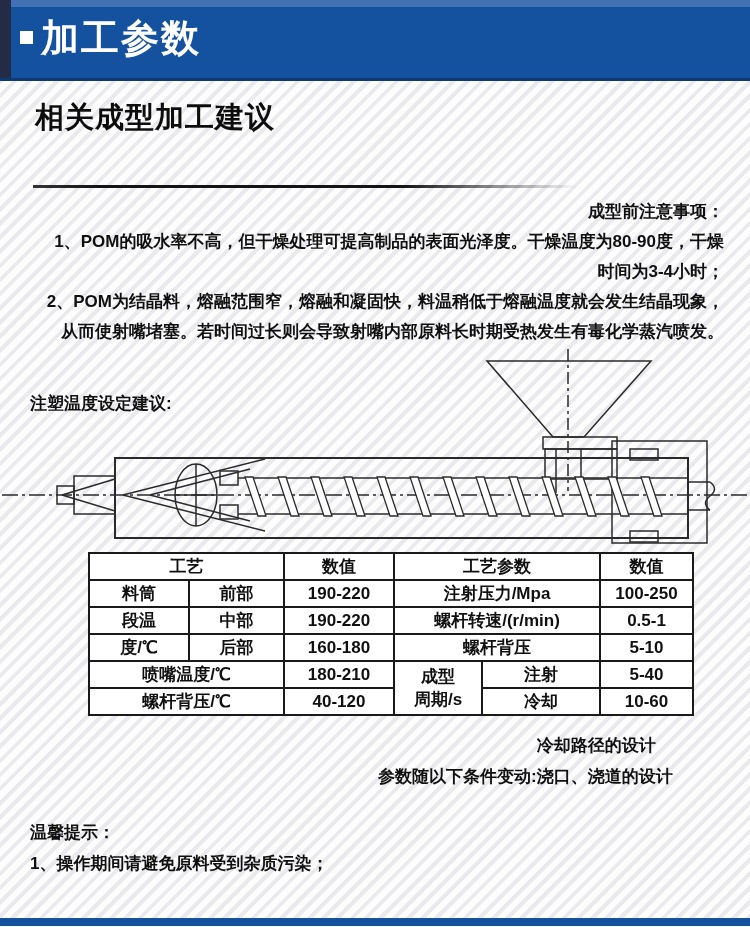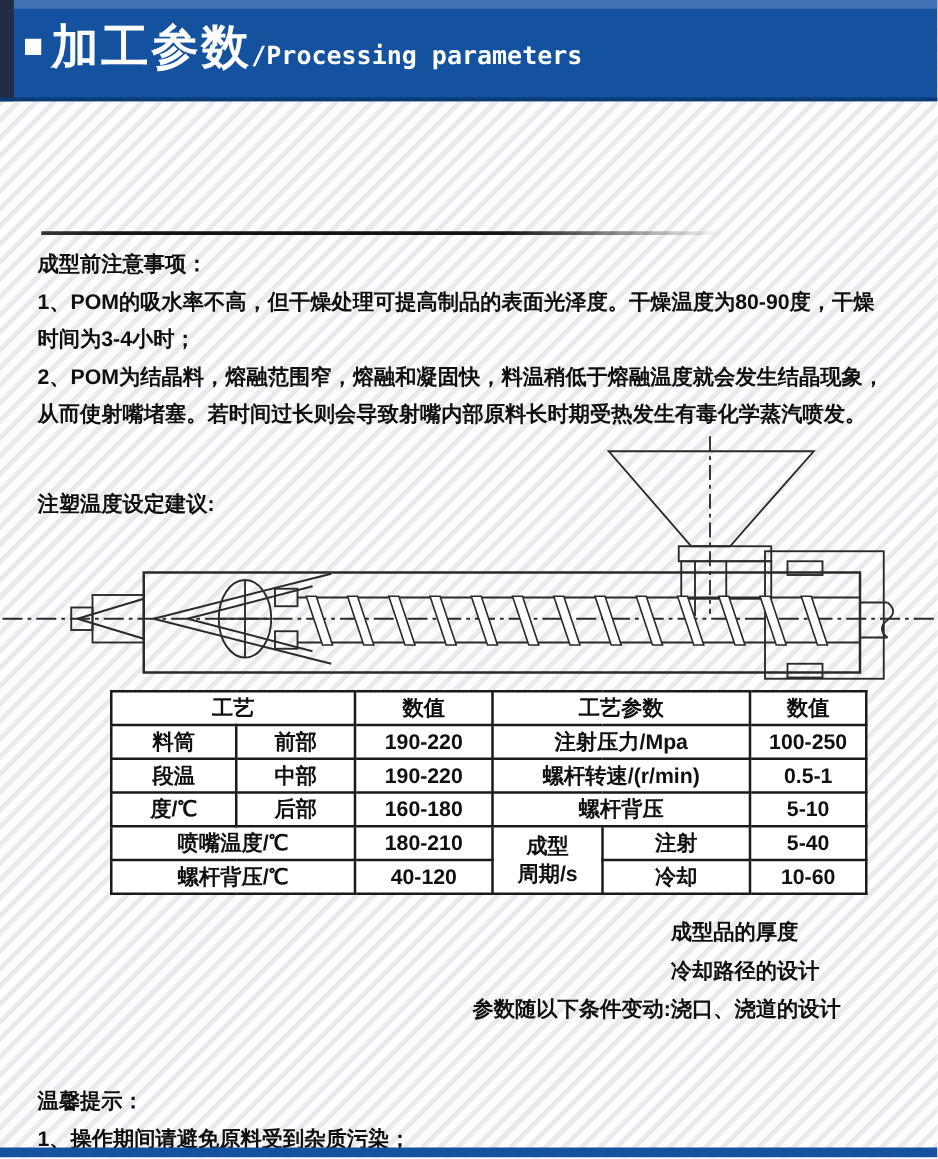--- a/index.html
+++ b/index.html
@@ -17,59 +17,59 @@
   .banner-content { position:absolute; left:20px; top:14px; display:flex; align-items:flex-end; }
   .bullet-sq { width:13px; height:13px; background:#ffffff; margin:0 8px 18px 0; }
   .banner-zh { color:#ffffff; font-size:38px; font-weight:bold; letter-spacing:2px; line-height:48px; }
   .banner-en { color:#ffffff; font-size:20px; font-weight:bold; font-family:"DejaVu Sans Mono", monospace; padding-bottom:6px; letter-spacing:0px; }
   
   .sec-title { position:absolute; left:35px; top:97px; color:#0d0d0d; font-size:29px; font-weight:bold; line-height:40px; letter-spacing:1px; }
   .title-divider { position:absolute; left:33px; top:185px; width:545px; height:3px;
     background:linear-gradient(90deg, rgba(20,20,20,0.85) 0%, #141414 12%, #141414 68%, rgba(20,20,20,0) 100%); }
   
   .txt { color:#101010; font-size:17px; font-weight:bold; line-height:30px; white-space:pre-line; }
-  .notes-before { position:absolute; left:30px; top:197px; width:694px; }
+  .notes-before { position:absolute; left:30px; top:197px; width:694px;text-align:right; }
   .diagram-label { position:absolute; left:30px; top:389px; }
   
   .diagram { position:absolute; left:0; top:345px; }
   
   .param-table { position:absolute; left:88px; top:552px; border-collapse:collapse; table-layout:fixed; background:#ffffff; }
   .param-table td { border:2px solid #1a1a1a; text-align:center; vertical-align:middle;
     color:#101010; font-size:17px; font-weight:bold; height:27px; padding:1px 2px; }
   
   .cond-note { position:absolute; left:378px; top:730px; display:flex;align-items:flex-end; }
   .cond-label { color:#101010; font-size:17px; font-weight:bold; line-height:31px; }
   .cond-items div { color:#101010; font-size:17px; font-weight:bold; line-height:31px; }
   
   .tips { position:absolute; left:30px; top:817px; width:690px; }
-  .tips .tip-line { color:#101010; font-size:17px; font-weight:bold; line-height:31px;margin-top:48px; }
+  .tips .tip-line { color:#101010; font-size:17px; font-weight:bold; line-height:31px; }
   .tips .tip-line + .tip-line { margin-top:0px; }
   
   .footer-bar { position:absolute; left:0; bottom:0; width:750px; height:8px; background:#14519f; }
   svg .ln { stroke:#2a2a2a; fill:none; stroke-width:1.5; }
   svg .ln2 { stroke:#2a2a2a; fill:none; stroke-width:2; }
   svg .flt { stroke:#2a2a2a; fill:#ffffff; stroke-width:1.3; }
 </style>
 </head>
 <body>
 
 <div class="page">
 
   <div class="banner">
     <div class="banner-topline"></div>
     <div class="banner-darkstrip"></div>
     <div class="banner-content">
       <div class="bullet-sq"></div>
       <div class="banner-zh">加工参数</div>
-      <div class="banner-en">/Processing parameters</div>
     </div>
     <div class="banner-bottomline"></div>
   </div>
 
   <div class="sec-title">
+    <div>相关成型加工建议</div>
   </div>
   <div class="title-divider"></div>
 
   <div class="notes-before">
     <div class="txt">成型前注意事项：</div>
     <div class="txt">1、POM的吸水率不高，但干燥处理可提高制品的表面光泽度。干燥温度为80-90度，干燥
 时间为3-4小时；</div>
     <div class="txt">2、POM为结晶料，熔融范围窄，熔融和凝固快，料温稍低于熔融温度就会发生结晶现象，
 从而使射嘴堵塞。若时间过长则会导致射嘴内部原料长时期受热发生有毒化学蒸汽喷发。</div>
   </div>
@@ -182,21 +182,20 @@
         <td>40-120</td>
         <td>冷却</td>
         <td>10-60</td>
       </tr>
     </tbody>
   </table>
 
   <div class="cond-note">
     <div class="cond-label">参数随以下条件变动:</div>
     <div class="cond-items">
-      <div>成型品的厚度</div>
       <div>冷却路径的设计</div>
       <div>浇口、浇道的设计</div>
     </div>
   </div>
 
   <div class="tips">
     <div class="tip-line">温馨提示：</div>
     <div class="tip-line">1、操作期间请避免原料受到杂质污染；</div>
   </div>
 

